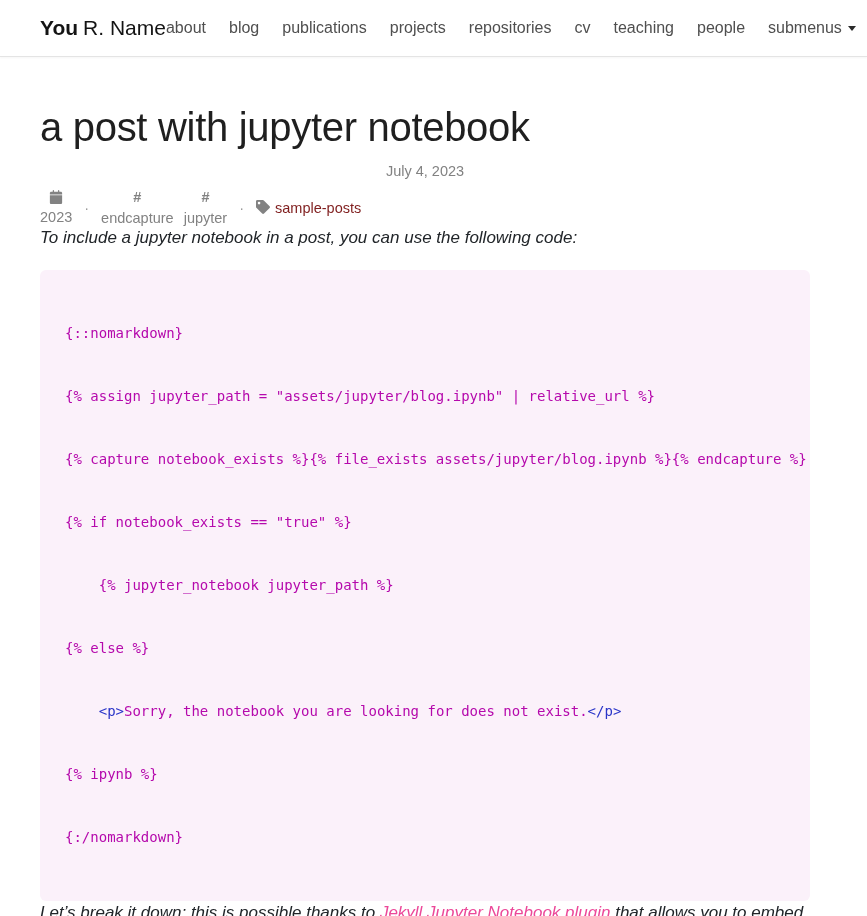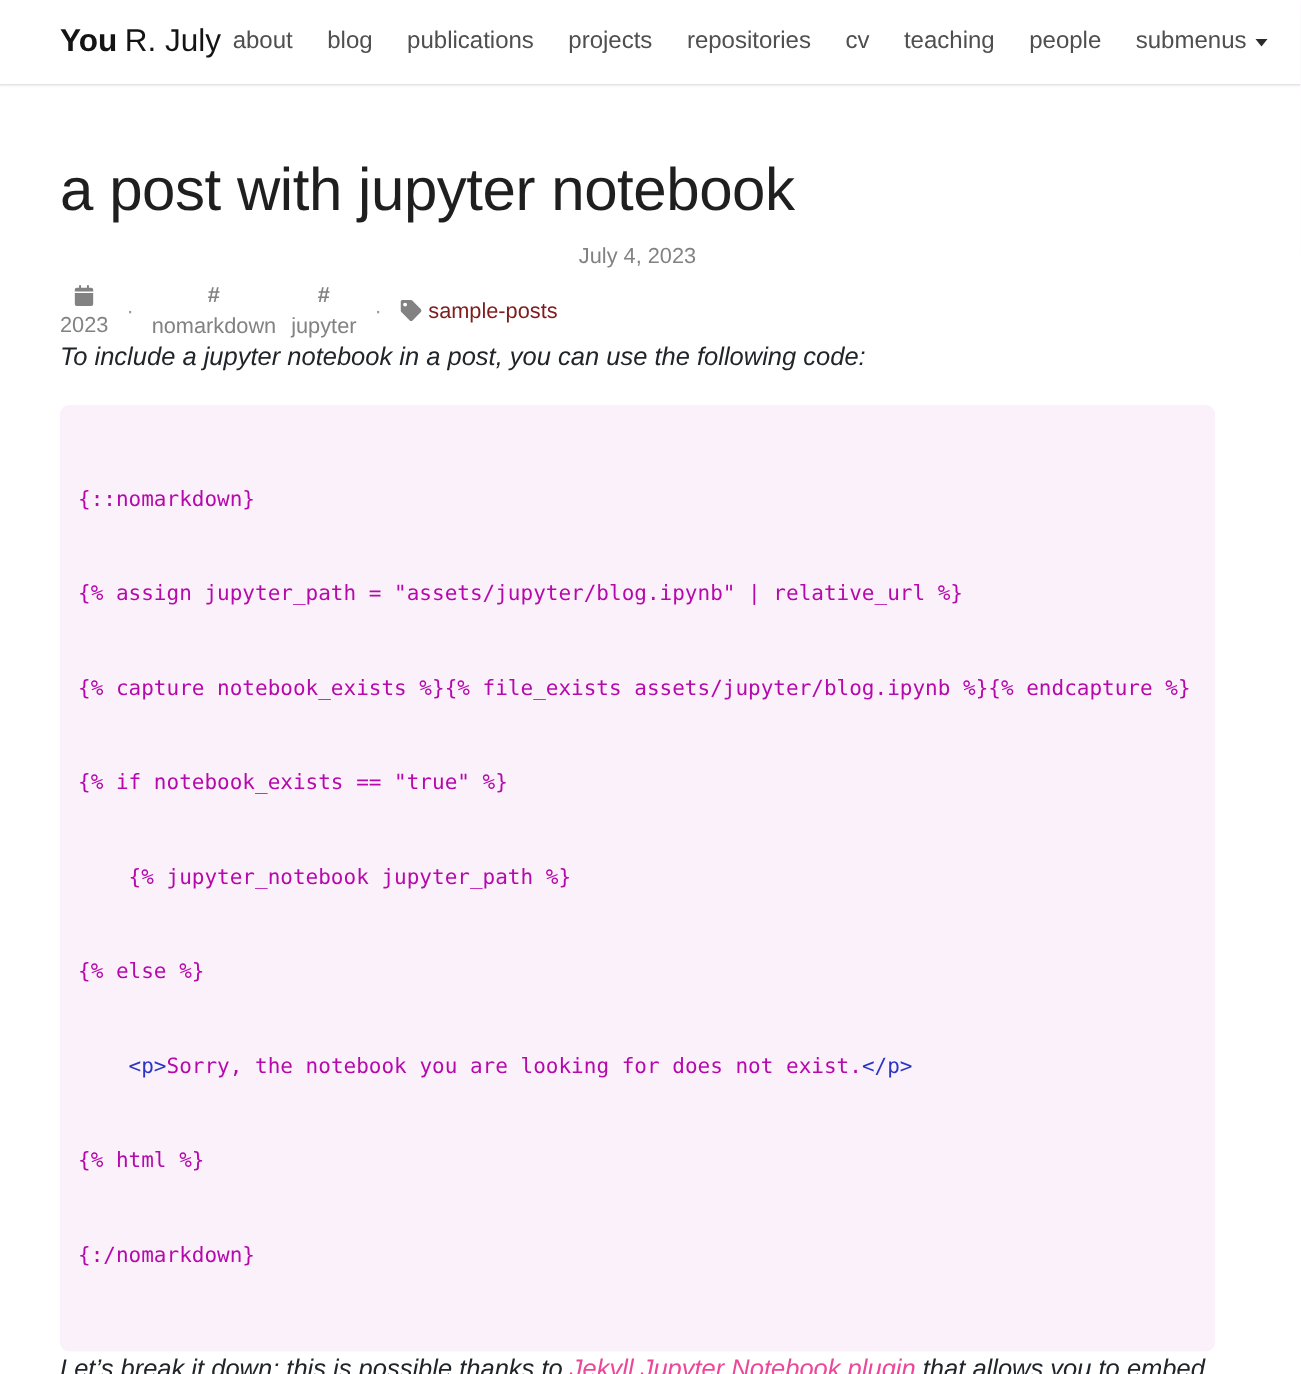--- a/index.html
+++ b/index.html
@@ -59,33 +59,33 @@
   .inline-code {
     font-family: "DejaVu Sans Mono", "Liberation Mono", monospace;
     font-size: 14px; background: #fbf1fa; color: #b509ac;
     padding: 2px 6px; border-radius: 3px;
   }
 
   
   .codeblock {
     margin-top: 20px;
     background: #fbf1fa; border-radius: 6px;
-    padding: 11px 12px;
+    padding: 11px 25px;
     font-family: "DejaVu Sans Mono", "Liberation Mono", monospace;
     font-size: 14px; line-height: 21px; color: #b509ac;
     white-space: pre; overflow: hidden;
   }
   .codeblock .tag { color: #2a35c8; }
 </style>
 </head>
 <body>
 
 <header class="navbar">
   <div class="brand">
-    <span class="b">You</span><span class="r">R. July</span>
+    <span class="b">You</span><span class="r">R. Name</span>
   </div>
   <nav class="nav">
     <a class="nav-link">about</a>
     <a class="nav-link">blog</a>
     <a class="nav-link">publications</a>
     <a class="nav-link">projects</a>
     <a class="nav-link">repositories</a>
     <a class="nav-link">cv</a>
     <a class="nav-link">teaching</a>
     <a class="nav-link">people</a>
@@ -105,21 +105,21 @@
   <div class="post-meta">
     <span class="meta-group">
       <svg width="14" height="14" viewBox="0 0 448 512" fill="#828282">
           <path d="M152 24c0-13.3-10.7-24-24-24s-24 10.7-24 24v40H48C21.5 64 0 85.5 0 112v48h448v-48c0-26.5-21.5-48-48-48h-56V24c0-13.3-10.7-24-24-24s-24 10.7-24 24v40H152V24zM448 192H0v272c0 26.5 21.5 48 48 48h352c26.5 0 48-21.5 48-48V192z"></path>
         </svg>
       <span>2023</span>
     </span>
     <span class="meta-dot">·</span>
     <span class="meta-group">
       <span class="hash">#</span>
-      <span>nomarkdown</span>
+      <span>endcapture</span>
     </span>
     <span style="width:10px"></span>
     <span class="meta-group">
       <span class="hash">#</span>
       <span>jupyter</span>
     </span>
     <span class="meta-dot">·</span>
     <a class="meta-link">
       <svg width="14" height="14" viewBox="0 0 512 512" fill="#828282">
           <path d="M0 252.1V48C0 21.5 21.5 0 48 0h204.1a48 48 0 0 1 33.9 14.1l211.9 211.9c18.7 18.7 18.7 49.1 0 67.9L293.8 497.9c-18.7 18.7-49.1 18.7-67.9 0L14.1 286.1A48 48 0 0 1 0 252.1zM112 64a48 48 0 1 0 0 96 48 48 0 0 0 0-96z"></path>
@@ -131,19 +131,19 @@
   <p class="body p-intro">To include a jupyter notebook in a post, you can use the following code:</p>
 
   <div class="codeblock">
     <div class="code-line"><span>{::nomarkdown}</span></div>
     <div class="code-line"><span>{% assign jupyter_path = "assets/jupyter/blog.ipynb" | relative_url %}</span></div>
     <div class="code-line"><span>{% capture notebook_exists %}{% file_exists assets/jupyter/blog.ipynb %}{% endcapture %}</span></div>
     <div class="code-line"><span>{% if notebook_exists == "true" %}</span></div>
     <div class="code-line"><span>    {% jupyter_notebook jupyter_path %}</span></div>
     <div class="code-line"><span>{% else %}</span></div>
     <div class="code-line"><span>    </span><span class="tag">&lt;p&gt;</span><span>Sorry, the notebook you are looking for does not exist.</span><span class="tag">&lt;/p&gt;</span></div>
-    <div class="code-line"><span>{% html %}</span></div>
+    <div class="code-line"><span>{% ipynb %}</span></div>
     <div class="code-line"><span>{:/nomarkdown}</span></div>
   </div>
 
   <p class="body p-plugin"><span>Let’s break it down: this is possible thanks to </span><a class="textlink">Jekyll Jupyter Notebook plugin</a><span> that allows you to embed jupyter notebooks in your posts. It basically calls </span><code class="inline-code">jupyter nbconvert --to html</code><span> to convert the notebook to an html page and then includes it in the post. Since </span></p>
 
 </main>
 
 </body></html>

